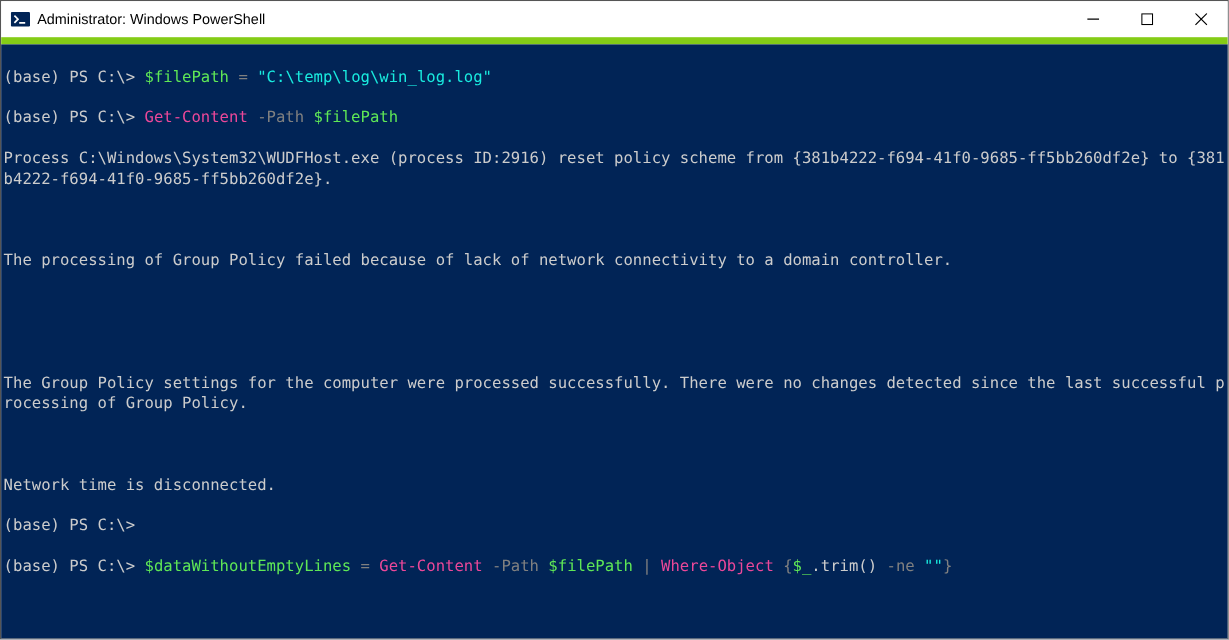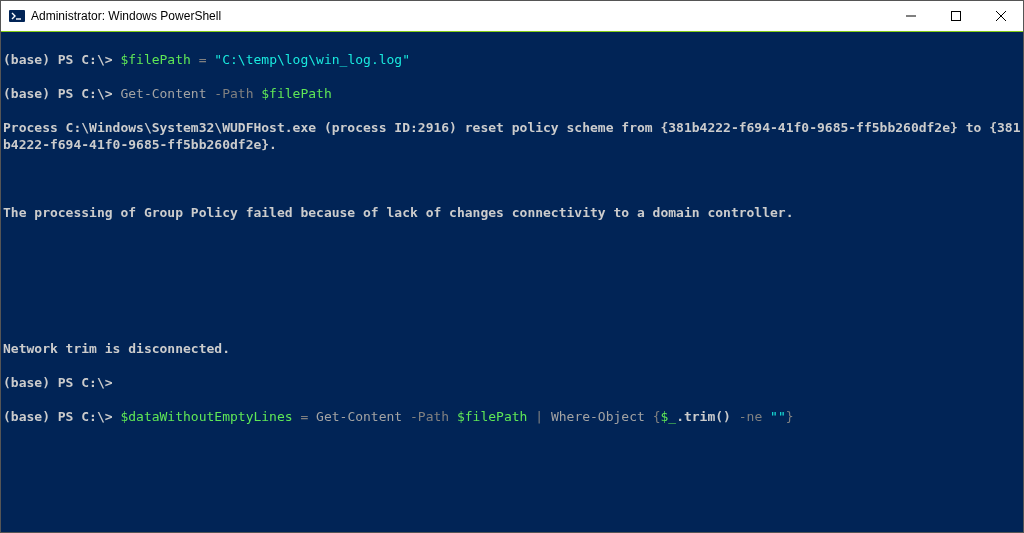--- a/index.html
+++ b/index.html
@@ -17,21 +17,21 @@
     display: flex;
     flex-direction: column;
     border: 1px solid #555;
     box-sizing: border-box;
   }
   .titlebar {
     height: 30px;
     background: #fff;
     display: flex;
     align-items: center;
-    border-bottom: 1px solid #84cc16;
+    border-bottom: 6px solid #84cc16;
     flex-shrink: 0;
   }
   .titlebar .icon-slot {
     width: 16px;
     height: 16px;
     margin: 0 6px 0 8px;
     flex-shrink: 0;
   }
   .titlebar .title-text {
     font-size: 12px;
@@ -55,23 +55,23 @@
     color: #cccccc;
     font-family: Consolas, "Lucida Console", monospace;
     font-size: 13px;
     line-height: 17px;
     padding: 2px 2px;
     white-space: pre;
     overflow: hidden;
     position: relative;
   }
   .line { white-space: pre-wrap; word-break: break-all; }
-  .c-white  { color: #cccccc; font-weight: bold; }
+  .c-white  { color: #cccccc; }
   .c-green  { color: #5fe756; text-align: center; }
-  .c-yellow { color: #a3a3a3; }
+  .c-yellow { color: #ec4899; }
   .c-gray   { color: #808080; }
   .c-teal   { color: #19eade; }
 </style>
 </head>
 <body>
 
 <div class="window">
 
   <div class="titlebar">
     <span class="icon-slot">
@@ -98,25 +98,26 @@
           <line x1="10" y1="0" x2="0" y2="10"></line>
         </svg>
     </div>
   </div>
 
   <div class="console">
 <div class="line"><span class="c-white">(base) PS C:\&gt;</span><span> </span><span class="c-green">$filePath</span><span class="c-gray"> = </span><span class="c-teal">"C:\temp\log\win_log.log"</span></div>
 <div class="line"><span class="c-white">(base) PS C:\&gt;</span><span> </span><span class="c-yellow">Get-Content</span><span class="c-gray"> -Path </span><span class="c-green">$filePath</span></div>
 <div class="line c-white">Process C:\Windows\System32\WUDFHost.exe (process ID:2916) reset policy scheme from {381b4222-f694-41f0-9685-ff5bb260df2e} to {381b4222-f694-41f0-9685-ff5bb260df2e}.</div>
 <div class="line c-white"> </div>
-<div class="line c-white">The processing of Group Policy failed because of lack of changes connectivity to a domain controller.</div>
+<div class="line c-white">The processing of Group Policy failed because of lack of network connectivity to a domain controller.</div>
 <div class="line c-white"> </div>
 <div class="line c-white"> </div>
+<div class="line c-white">The Group Policy settings for the computer were processed successfully. There were no changes detected since the last successful processing of Group Policy.</div>
 <div class="line c-white"> </div>
-<div class="line c-white">Network trim is disconnected.</div>
+<div class="line c-white">Network time is disconnected.</div>
 <div class="line c-white">(base) PS C:\&gt;</div>
 <div class="line"><span class="c-white">(base) PS C:\&gt;</span><span> </span><span class="c-green">$dataWithoutEmptyLines</span><span class="c-gray"> = </span><span class="c-yellow">Get-Content</span><span class="c-gray"> -Path </span><span class="c-green">$filePath</span><span class="c-gray"> | </span><span class="c-yellow">Where-Object</span><span class="c-gray"> {</span><span class="c-green">$_</span><span class="c-white">.trim()</span><span class="c-gray"> -ne </span><span class="c-teal">""</span><span class="c-gray">}</span></div>
 
 
 
 
 
 
 
   </div>

